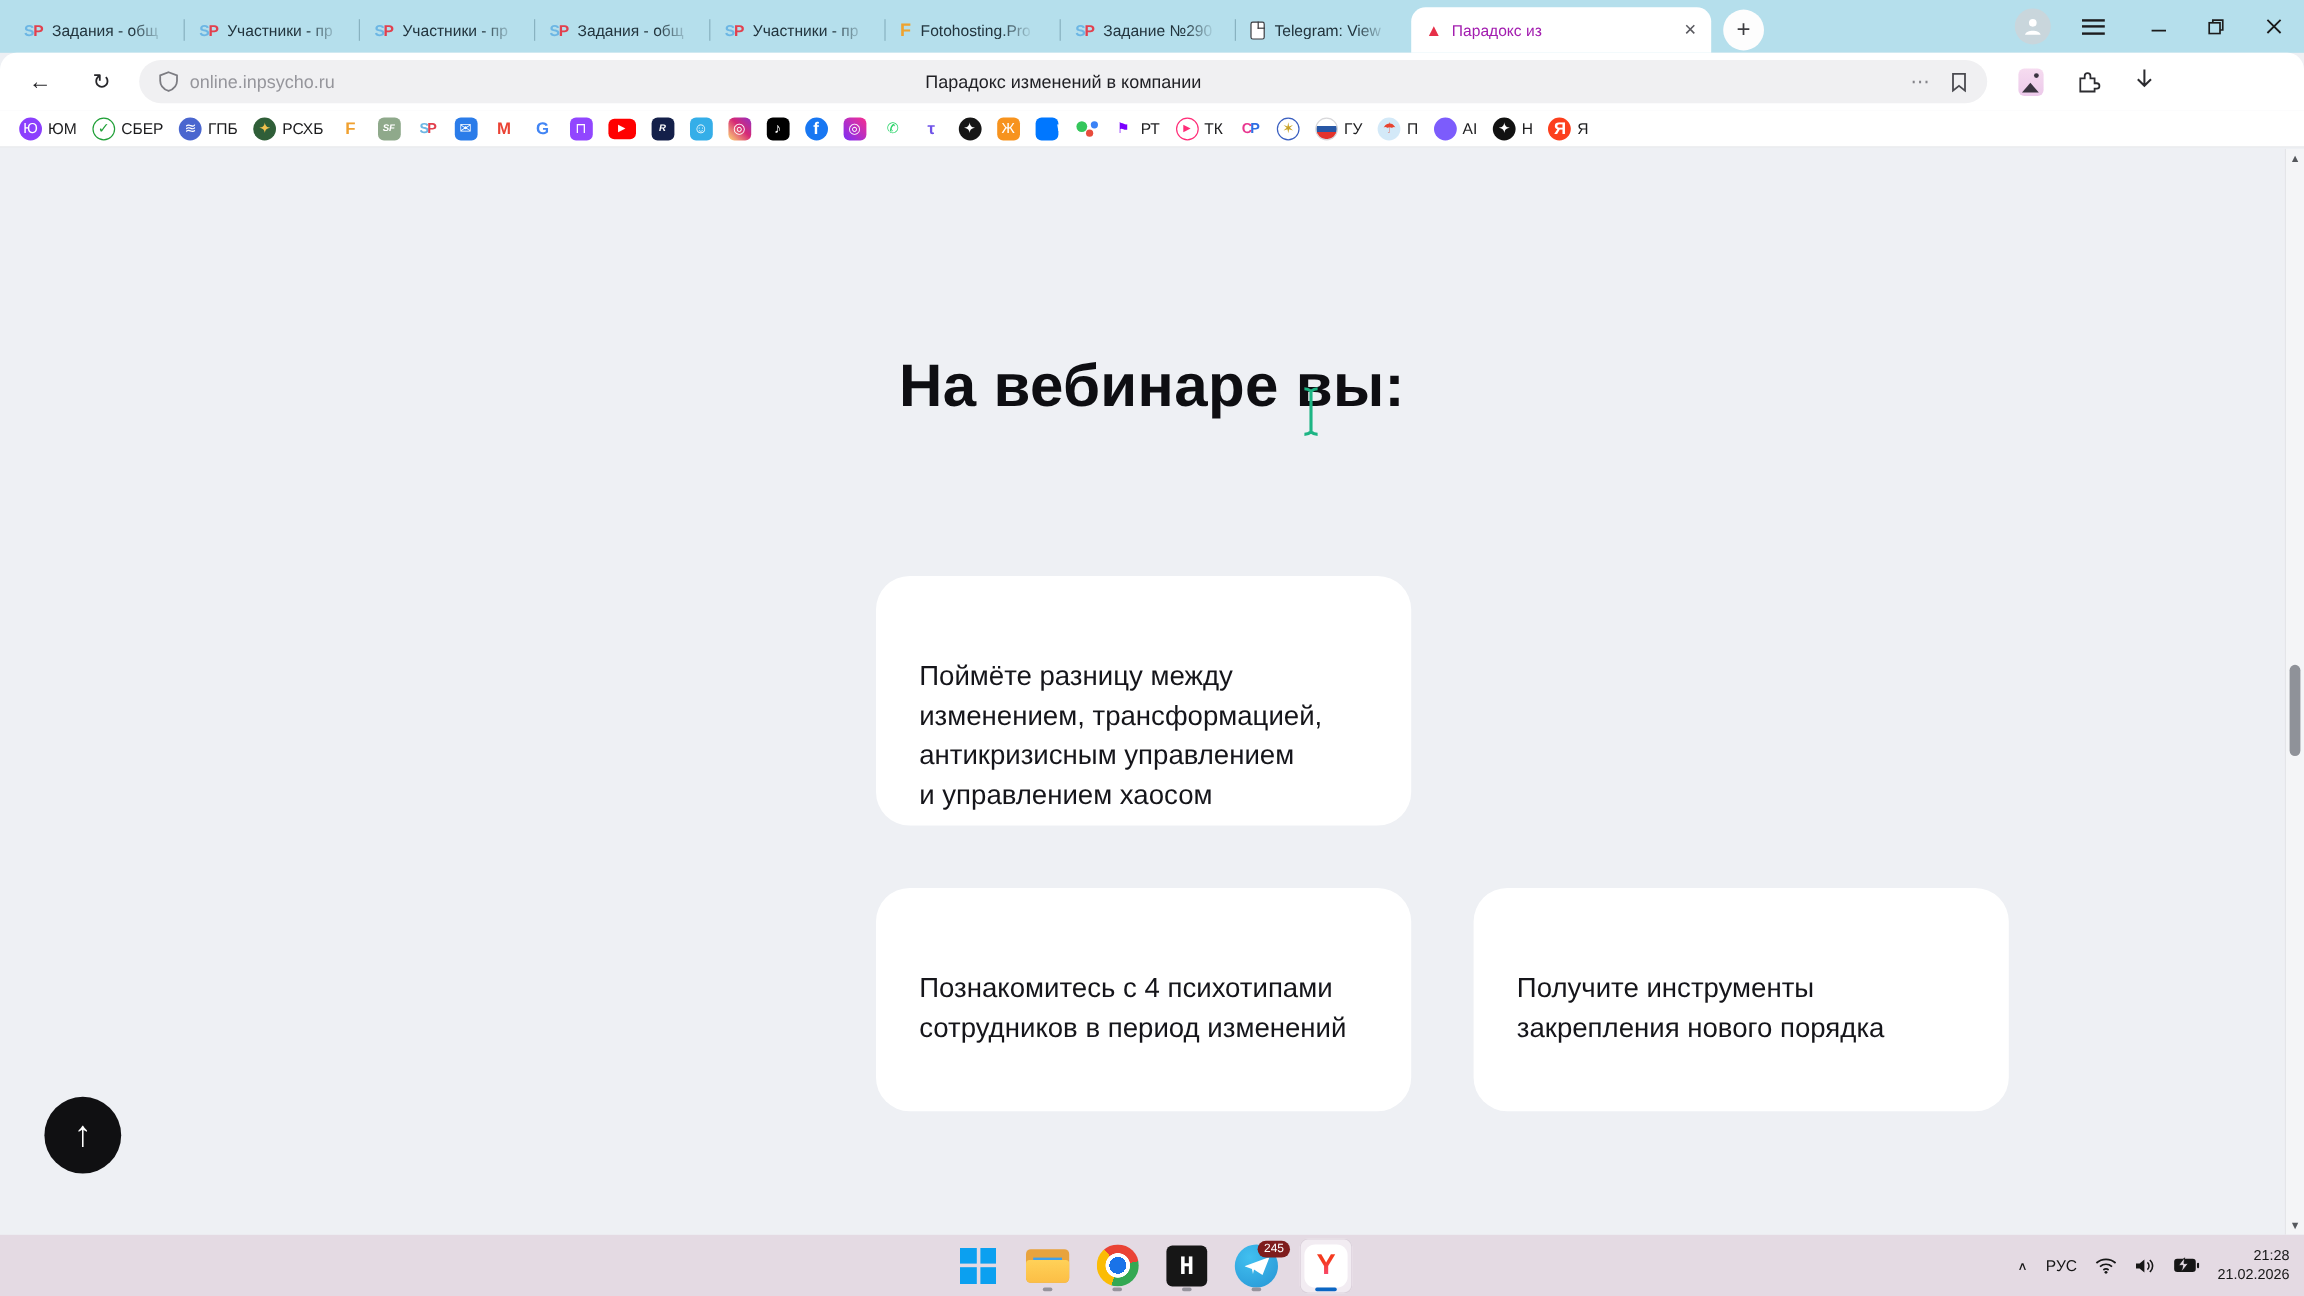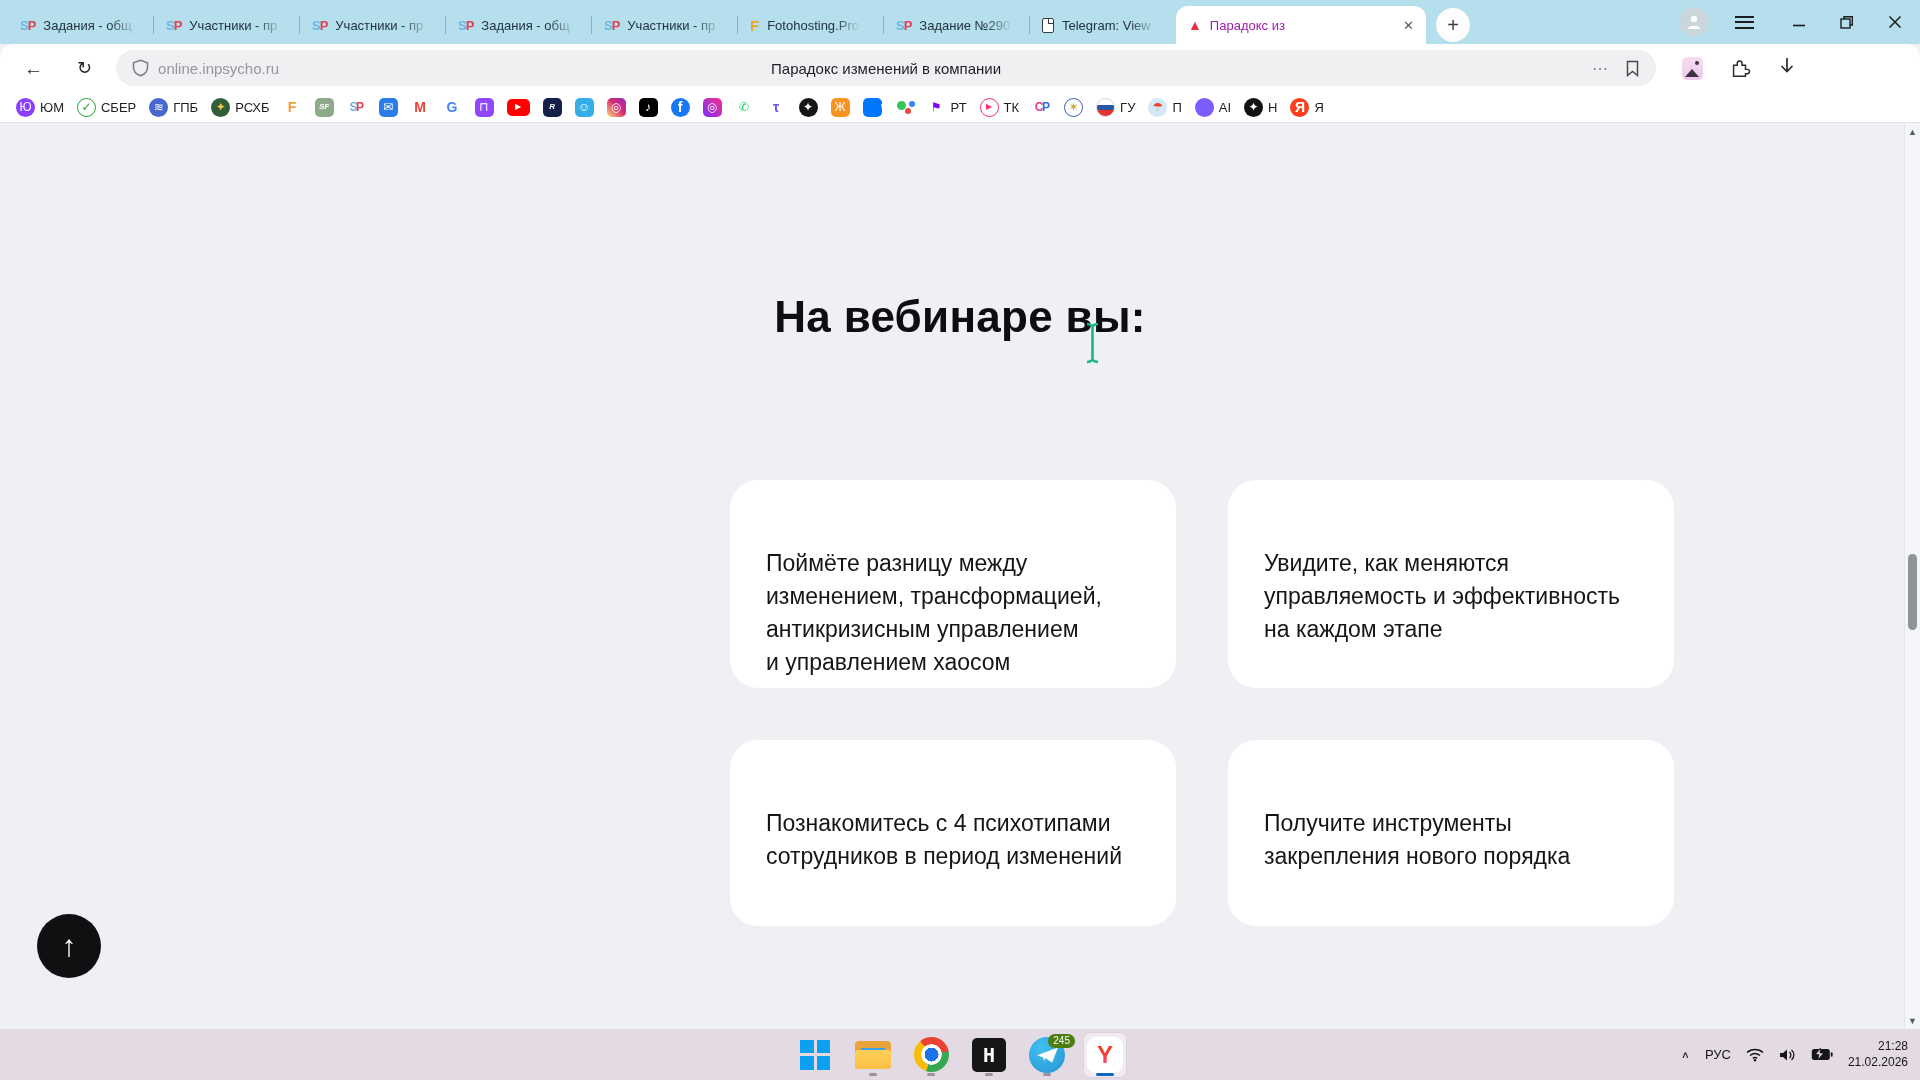--- a/index.html
+++ b/index.html
@@ -66,21 +66,21 @@
   .bm-icon.insta { background:linear-gradient(45deg,#feda75,#d62976 55%,#962fbf); }
   .bm-icon.cam { background:linear-gradient(45deg,#7b2ff7,#f72f8e); }
   .bm-icon.flag { background:linear-gradient(180deg,#fff 0 34%,#2757a5 34% 67%,#e3332c 67% 100%); border:1px solid #d7d7da; }
   .bm-icon.dots::before { content:""; position:absolute; left:2px; top:3px; width:9px; height:9px; border-radius:50%; background:#35c65b; }
   .bm-icon.dots::after { content:""; position:absolute; left:10px; top:10px; width:6px; height:6px; border-radius:50%;
     background:#e84b3c; box-shadow:4px -7px 0 #3b82f6; }
 
   
   .page { position:absolute; top:124px; left:0; right:0; bottom:51px; background:#eef0f4; overflow:hidden; }
   .page h1 { position:absolute; top:168px; left:0; right:0; text-align:center;
-    font-size:44px; font-weight:600; color:#0e0e12; letter-spacing:.3px; }
+    font-size:50px; font-weight:600; color:#0e0e12; letter-spacing:.3px; }
   .cursor-ibeam { position:absolute; left:1082px; top:196px; }
   .card { position:absolute; width:446px; background:#fff; border-radius:28px; padding:34px 36px;
     font-size:23px; line-height:1.44; color:#15151a; white-space:pre-line; }
   .r1 { top:356px; height:208px; } .r2 { top:616px; height:186px; }
   .c1 { left:228px; } .c2 { left:730px; } .c3 { left:1228px; }
   .scrolltop { position:absolute; left:37px; top:790px; width:64px; height:64px; border-radius:50%;
     background:#101012; color:#fff; display:flex; align-items:center; justify-content:center; font-size:30px; font-weight:bold; }
   .sb-track { position:absolute; right:0; top:0; bottom:0; width:16px; background:#f4f5f7; border-left:1px solid #e4e5e8; }
   .sb-arrow { position:absolute; right:3px; font-size:9px; color:#55585d; }
   .sb-up { top:3px; } .sb-down { bottom:3px; }
@@ -104,21 +104,21 @@
   .chrome-icon { width:35px; height:35px; border-radius:50%;
     background:radial-gradient(circle,#1a73e8 0 7px,#fff 7px 10px,rgba(0,0,0,0) 10.5px),
       conic-gradient(from -40deg,#ea4335 0 33%,#34a853 0 66%,#fbbc05 0 100%); }
   .h-icon { width:34px; height:34px; background:#161616; border-radius:5px; color:#fff;
     display:flex; align-items:center; justify-content:center; font-weight:bold; font-size:20px;
     font-family:"DejaVu Sans Mono",monospace; }
   .tg-icon { width:36px; height:36px; border-radius:50%; background:radial-gradient(circle at 35% 30%,#41c0f0,#2694d4);
     position:relative; }
   .tg-icon::after { content:""; position:absolute; left:8px; top:11px; width:21px; height:15px; background:#fff;
     clip-path:polygon(0 52%, 100% 0, 72% 100%, 38% 70%, 34% 95%, 30% 66%); }
-  .tb-badge { position:absolute; top:2px; right:-6px; background:#4d7c0f; color:#fff; font-size:10px;
+  .tb-badge { position:absolute; top:2px; right:-6px; background:#7f1d1d; color:#fff; font-size:10px;
     padding:1.5px 5px; border-radius:8px; z-index:2; }
   .y-tile { width:36px; height:36px; background:#fff; border-radius:9px; display:flex; align-items:center; justify-content:center; }
   .y-glyph { font-weight:bold; font-size:24px; line-height:1;
     background:linear-gradient(160deg,#f43a1f 35%,#fb50a0); -webkit-background-clip:text; background-clip:text; color:transparent; }
   .tray { position:absolute; right:12px; top:0; height:51px; display:flex; align-items:center; gap:15px; color:#161616; }
   .tray-lang { font-size:13px; }
   .tray-clock { text-align:right; font-size:12px; line-height:1.3; }
   .chev { font-size:12px; transform:scaleY(.8); }
   svg.ic { display:block; }
 </style>
@@ -395,25 +395,20 @@
   <svg class="cursor-ibeam" width="22" height="46" viewBox="0 0 22 46">
     <path d="M5 4 Q8 4 10.5 6 Q13 4 16 4 M10.5 5 V41 M5 42 Q8 42 10.5 40 Q13 42 16 42" fill="none" stroke="#1db584" stroke-width="2.6"></path>
   </svg>
 
   <div class="card r1 c2">
     <span>Поймёте разницу между
 изменением, трансформацией,
 антикризисным управлением
 и управлением хаосом</span>
   </div>
-  <div class="card r1 c3">
-    <span>Увидите, как меняются
-управляемость и эффективность
-на каждом этапе</span>
-  </div>
   <div class="card r2 c2">
     <span>Познакомитесь с 4 психотипами
 сотрудников в период изменений</span>
   </div>
   <div class="card r2 c3">
     <span>Получите инструменты
 закрепления нового порядка</span>
   </div>
 
   <div class="scrolltop">

